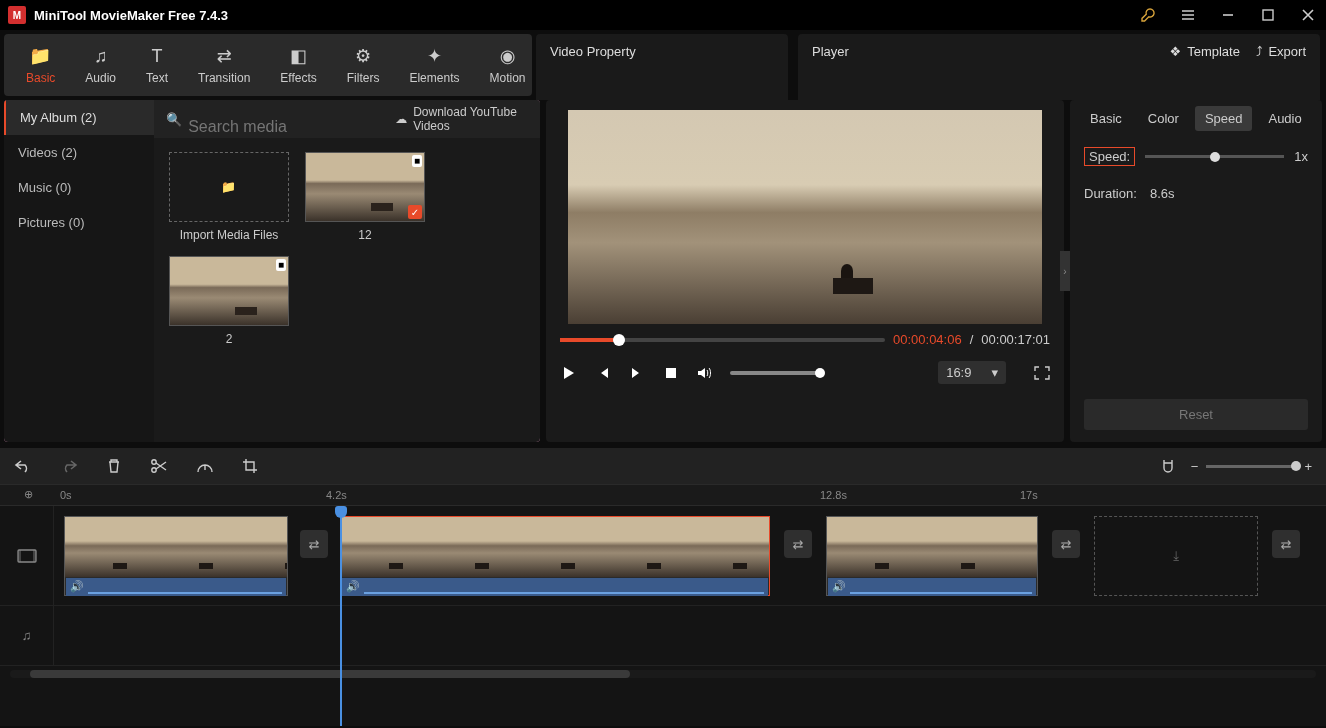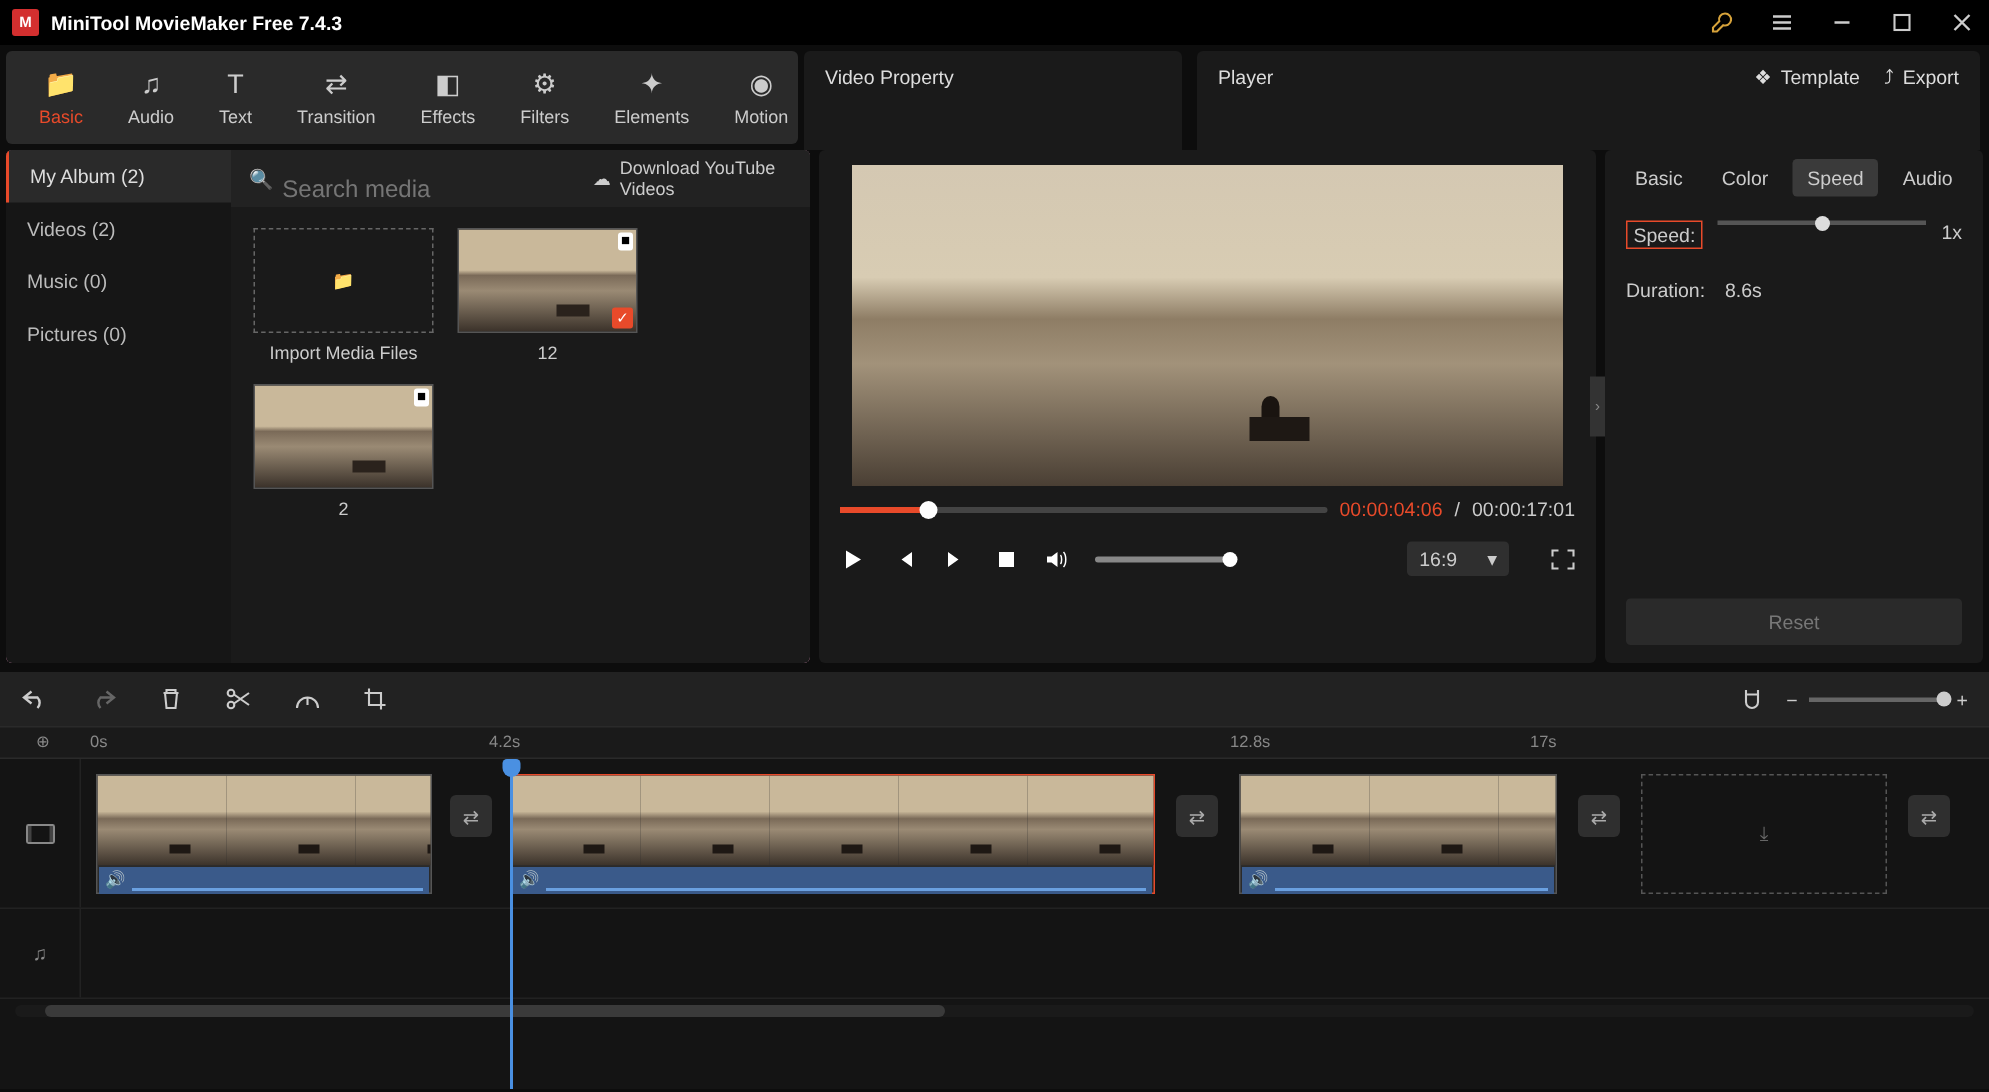--- a/index.html
+++ b/index.html
@@ -62,21 +62,21 @@
 .vol { width: 90px; height: 4px; background: #888; position: relative; border-radius: 2px;}
 .vol .vdot { position: absolute; right: 0; top: 50%; transform: translate(50%,-50%); width: 10px; height: 10px; background: #fff; border-radius: 50%;}
 .aspect { background: #2f2f2f; color: #ccc; padding: 4px 8px; border-radius: 3px; display: flex; align-items: center; gap: 20px; cursor: pointer; margin-left: auto;}
 .fs { color: #ccc; cursor: pointer; margin-left: 12px;}
 
 
 .prop .rhdr { padding: 10px 14px; color: #ddd; }
 .prop .tabs { display: flex; gap: 6px; padding: 6px 10px; }
 .prop .ptab { padding: 5px 10px; color: #ccc; cursor: pointer; border-radius: 3px;}
 .prop .ptab.active { background: #3a3a3a; }
-.prop .row { display: flex; padding: 10px 14px; gap: 10px; color: #ccc;}
+.prop .row { display: flex; align-items: center; padding: 10px 14px; gap: 10px; color: #ccc;}
 .prop .speed-lbl { border: 1.5px solid #e84a2a; padding: 1px 4px; }
 .prop .sld { flex: 1; height: 3px; background: #555; position: relative;}
 .prop .sld .sdot { position: absolute; left: 50%; top: 50%; transform: translate(-50%,-50%); width: 10px; height: 10px; background: #ddd; border-radius: 50%;}
 .prop .chk2 { width: 14px; height: 14px; border: 1px solid #888;}
 .prop .reset { position: absolute; left: 14px; right: 14px; bottom: 12px; background: #2a2a2a; color: #777; text-align: center; padding: 8px 0; border-radius: 3px; cursor: pointer;}
 .prop .collapse { position: absolute; left: -10px; top: 50%; transform: translateY(-50%); width: 10px; height: 40px; background: #333; color: #888; display: flex; align-items: center; justify-content: center; font-size: 10px; cursor: pointer;}
 
 
 .timeline { margin-top: 6px; }
 .tbar { height: 36px; background: #222; display: flex; align-items: center; padding: 0 14px; gap: 28px; }

